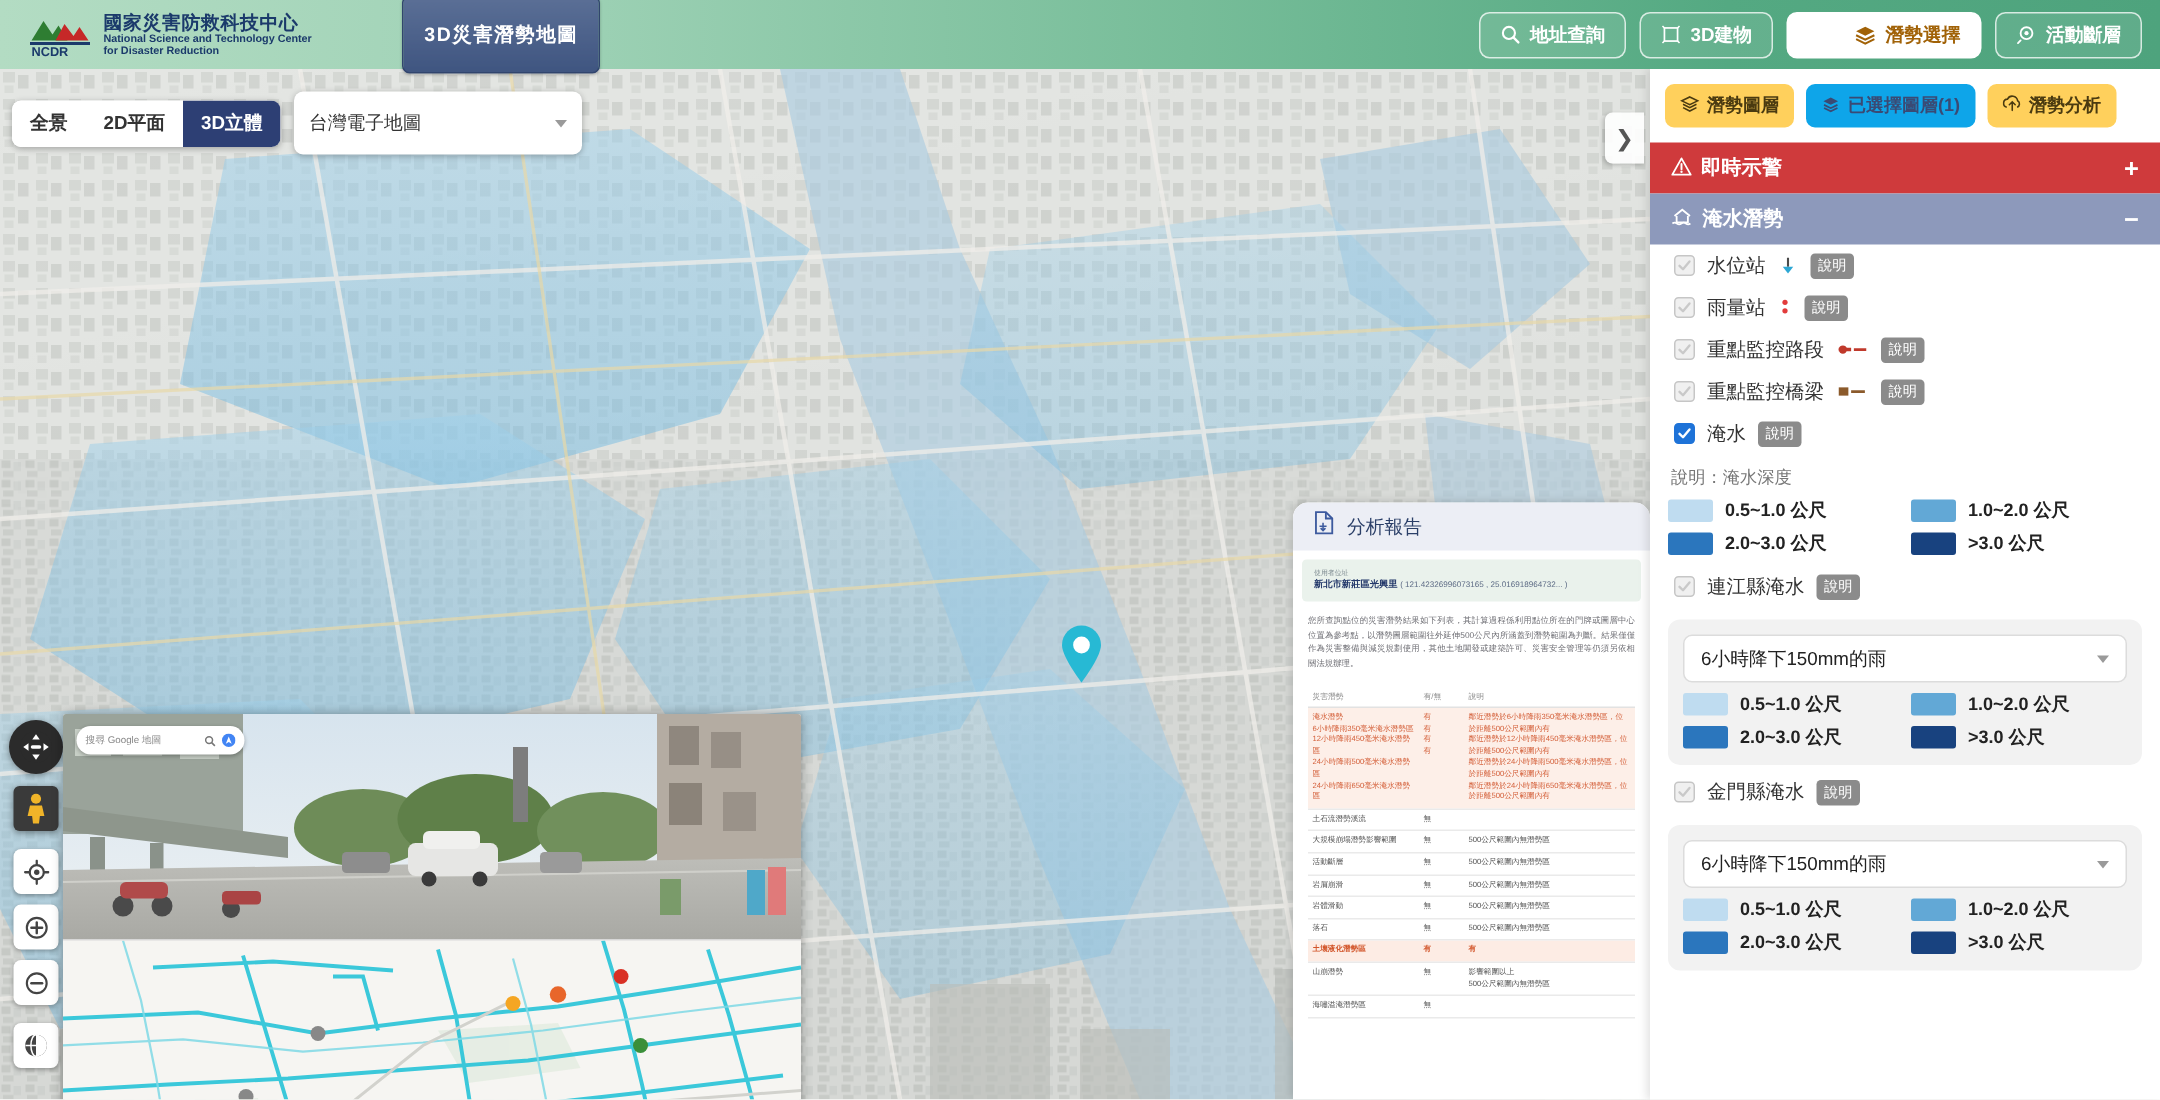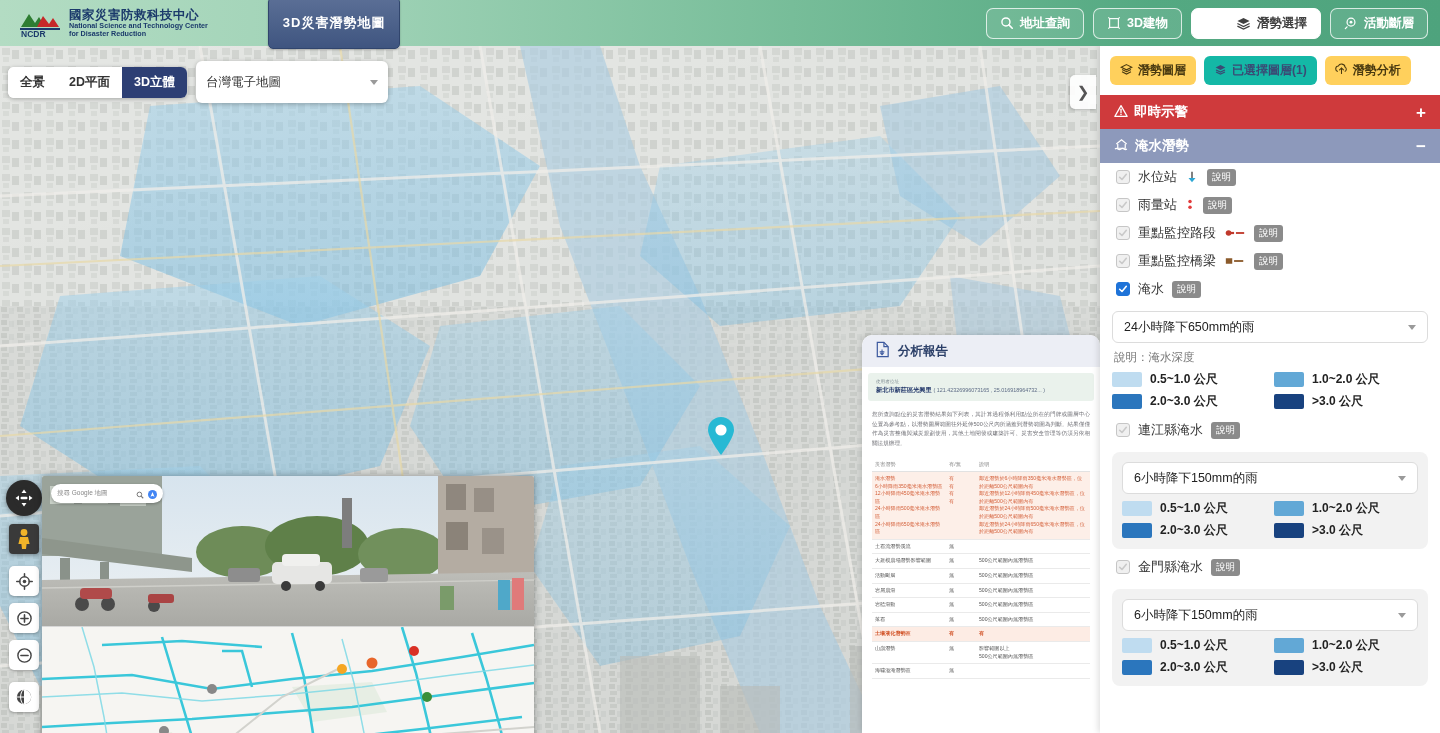--- a/index.html
+++ b/index.html
@@ -33,21 +33,21 @@
     padding: 16px 14px; border-radius: 5px; border: 1px solid #31456d;
     box-shadow: 0 1px 2px rgba(0,0,0,.25); white-space: nowrap;
   }
   #header-tools { margin-left: auto; margin-right: 12px; display: flex; gap: 9px; }
   .hdr-btn {
     display: flex; align-items: center; gap: 6px;
     border: 1px solid rgba(255,255,255,.75); border-radius: 7px;
     padding: 6px 13px; font-size: 12.5px; color: #fff; white-space: nowrap;
     background: rgba(255,255,255,.10); cursor: pointer; font-weight: bold;
   }
-  .hdr-btn.active { background: #fff; color: #404040; border-color: #fff; padding-left: 44px; }
+  .hdr-btn.active { background: #fff; color: #a16207; border-color: #fff; padding-left: 44px; }
   .hdr-btn svg { display: block; }
 
   
   #map {
     position: absolute; top: 46px; left: 0; width: 1100px; height: 687px;
     overflow: hidden; background: #e8eae6;
   }
   #map-canvas { position: absolute; inset: 0; }
 
   
@@ -115,21 +115,21 @@
   
   #report {
     position: absolute; left: 862px; top: 335px; width: 238px; height: 398px;
     background: #fff; z-index: 30; overflow: hidden;
     box-shadow: -1px -1px 6px rgba(0,0,0,.14); border-radius: 10px 10px 0 0;
   }
   #report-head {
     background: #eceef5; height: 32px; display: flex; align-items: center;
     gap: 7px; padding: 0 12px; border-radius: 10px 10px 0 0;
   }
-  #report-head .rh-title { font-size: 12.5px; font-weight: bold; color: #2b3f68; }
+  #report-head .rh-title { font-size: 12.5px; font-weight: normal; color: #2b3f68; }
   #report-addr {
     background: #eaf2ec; padding: 5px 8px 6px 8px; margin: 6px 6px 0 6px;
     border-radius: 3px;
   }
   .addr-label { font-size: 4.6px; color: #7d8a90; line-height: 7px; }
   .addr-main { font-size: 6.2px; font-weight: bold; color: #23386a; line-height: 9px; }
   .addr-coord { font-size: 5.4px; color: #5d6b85; font-weight: normal; }
   #report-note {
     font-size: 5.6px; color: #6f6f75; line-height: 9.5px; padding: 9px 10px 8px 10px;
     text-align: justify;
@@ -164,21 +164,21 @@
   #sb-actions {
     display: flex; gap: 8px; padding: 10px 12px 10px 10px; align-items: center;
     background: #fff;
   }
   .sb-btn {
     display: flex; align-items: center; gap: 5px; border-radius: 6px;
     padding: 6px 10px; font-size: 12px; font-weight: bold; cursor: pointer;
     white-space: nowrap;
   }
   .sb-btn.amber { background: #ffd05c; color: #4a3a10; }
-  .sb-btn.pale { background: #14b8a6; color: #3a4a74; }
+  .sb-btn.pale { background: #0ea5e9; color: #3a4a74; }
 
   .sec-head {
     height: 34px; display: flex; align-items: center; padding: 0 14px;
     font-size: 13.5px; font-weight: bold; color: #fff; gap: 6px;
   }
   .sec-head.alert { background: #cf3a3c; }
   .sec-head.flood { background: #8d99bb; }
   .sec-head .plus-minus { margin-left: auto; font-size: 17px; line-height: 1; }
 
   #sb-scroll { flex: 1; overflow-y: auto; padding: 0 0 10px 0; }
@@ -741,24 +741,20 @@
               <svg width="10" height="10" viewBox="0 0 12 12">
                 <path d="M2 6.3 L4.8 9 L10 2.8" fill="none" stroke="#fff" stroke-width="1.9" stroke-linecap="round" stroke-linejoin="round"></path>
               </svg>
             </div>
             <span class="chk-label">淹水</span>
             <span class="note-badge">說明</span>
           </div>
         </div>
       <div id="flood-groups">
           <div class="layer-card" style="background: transparent; padding: 0px 0px 2px;">
-            <div class="lc-select">
-              <span>24小時降下650mm的雨</span>
-              <span class="caret"></span>
-            </div>
             <div class="lc-desc">說明：淹水深度</div>
             <div class="legend-grid">
               <div class="lg-item">
                 <span class="lg-sw" style="background: rgb(191, 220, 240);"></span>
                 <span class="lg-tx">0.5~1.0 公尺</span>
               </div>
               <div class="lg-item">
                 <span class="lg-sw" style="background: rgb(98, 168, 214);"></span>
                 <span class="lg-tx">1.0~2.0 公尺</span>
               </div>

